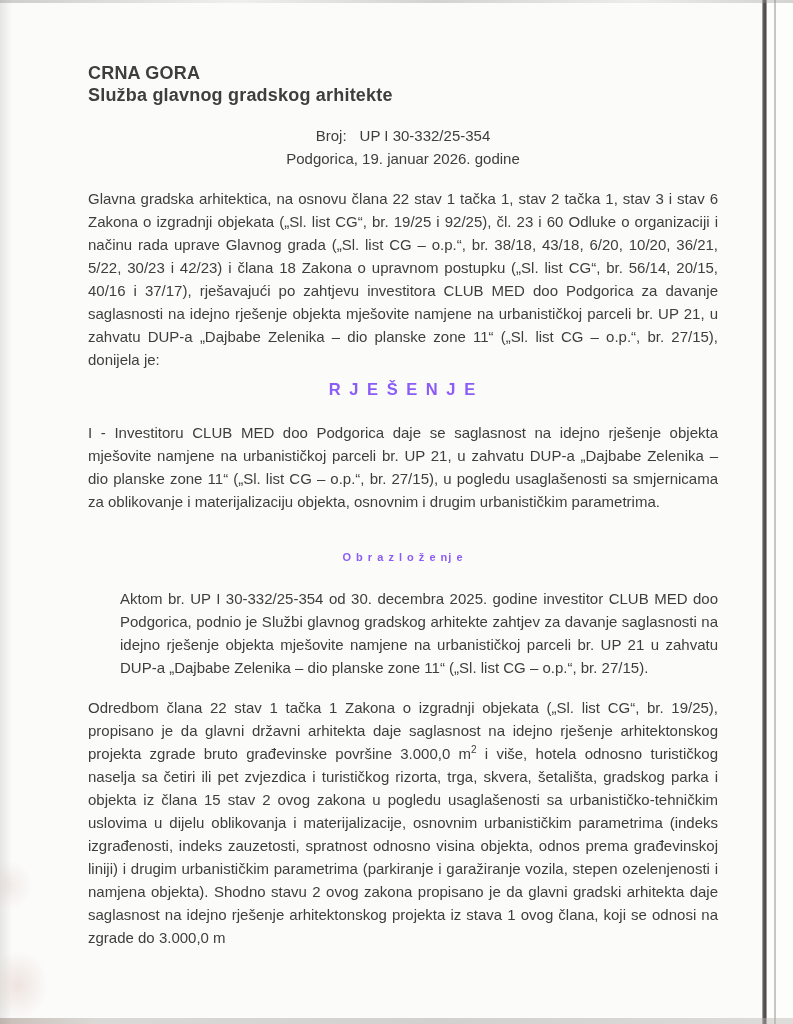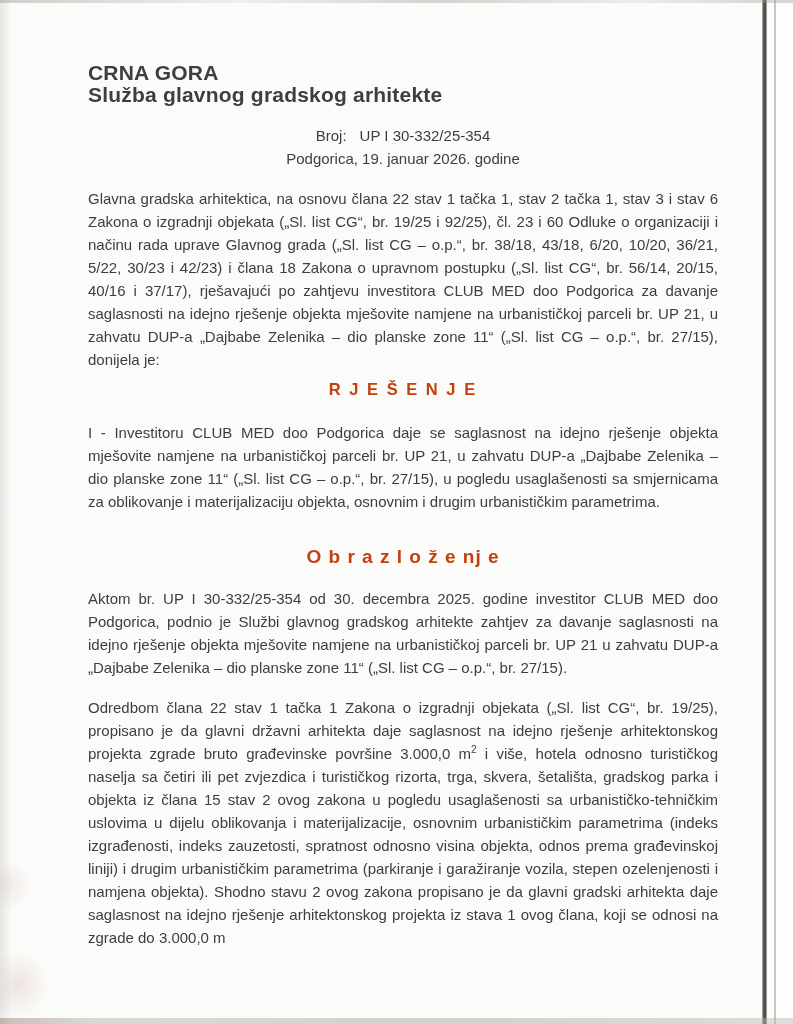--- a/index.html
+++ b/index.html
@@ -63,55 +63,55 @@
     position: absolute;
     left: 88px;
     top: 62px;
     width: 630px;
     font-size: 15px;
     line-height: 23px;
   }
   .issuer p {
     margin: 0;
     font-weight: bold;
-    font-size: 21px;
+    font-size: 18px;
     line-height: 22px;
     letter-spacing: 0.2px;
   }
   .reference {
     margin-top: 18px;
     text-align: center;
   }
   .reference p { margin: 0; line-height: 23px; }
   .reference .num-value { padding-left: 13px; }
 
   .para {
     margin: 0;
     text-align: justify;
   }
   .preamble   { margin-top: 17px; }
   .item       { margin-top: 0; }
   .item-1     { margin-top: 21px; }
   .item-2     { margin-top: 30px; }
-  .expl-p1    { margin-top: 19px; }
+  .expl-p1    { margin-top: 19px; margin-left: 32px; }
   .expl-p2    { margin-top: 17px; }
 
   .center-title {
     margin: 0;
     margin-top: 7px;
     text-align: center;
     font-weight: bold;
     font-size: 16.5px;
     line-height: 22px;
     letter-spacing: 2px;
-    color: #c2410c;
+    color: #8b5cf6;
   }
   .expl-title {
     margin-top: 33px;
-    font-size: 19px;
+    font-size: 11px;
     letter-spacing: 1px;
   }
   sup.sq {
     font-size: 10px;
     line-height: 0;
     vertical-align: super;
   }
 </style>
 </head>
 <body>

